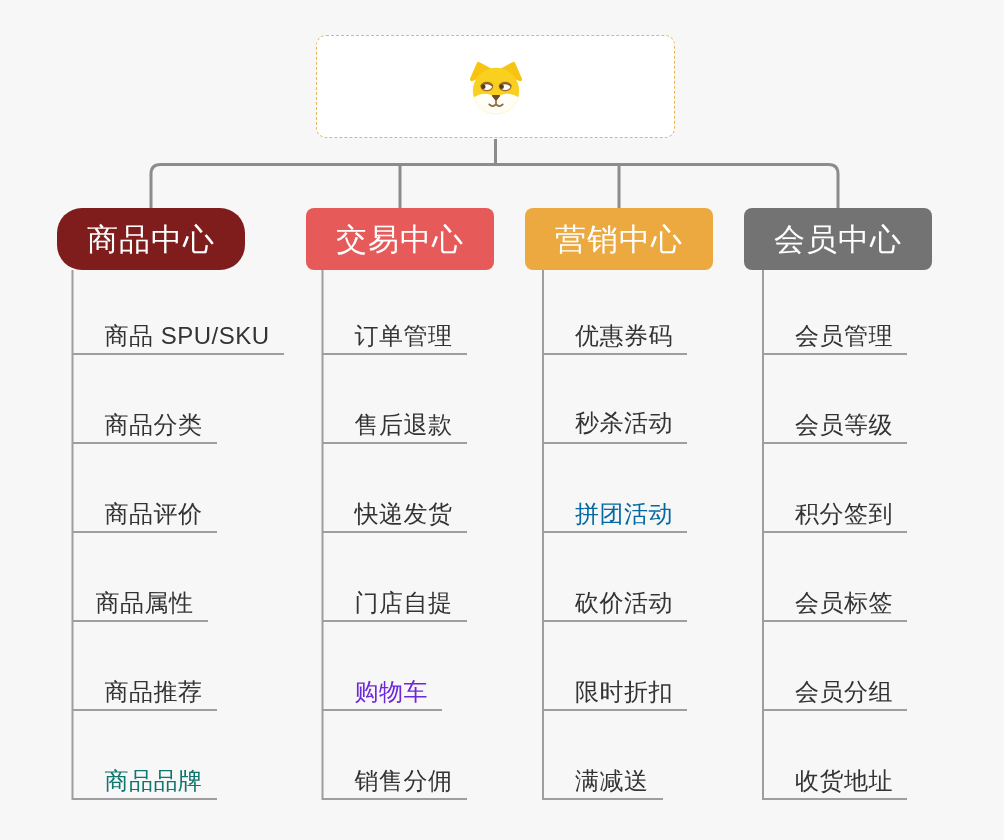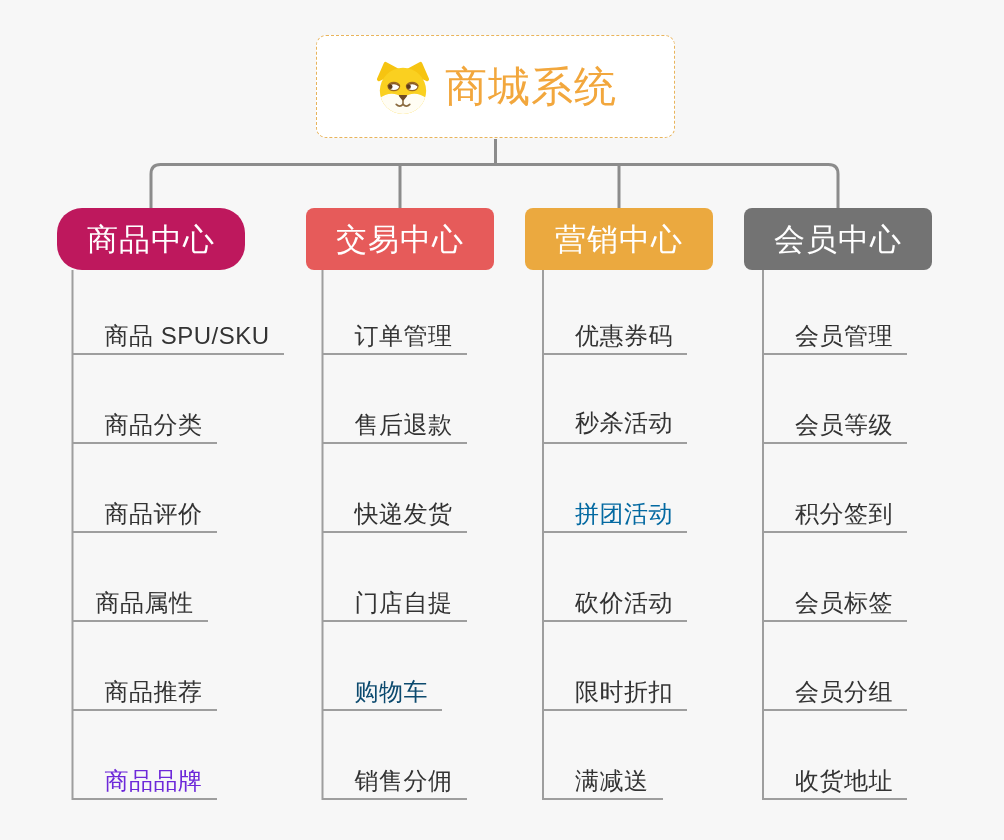--- a/index.html
+++ b/index.html
@@ -58,62 +58,61 @@
       <ellipse cx="20.5" cy="28.5" rx="6" ry="4.3" fill="#FFFFFF" stroke="#9C6B1F" stroke-width="1.2"></ellipse>
       <path d="M14.8 27.5 Q20.5 23.2 26.2 27.5" fill="none" stroke="#8A5A22" stroke-width="1.7" stroke-linecap="round"></path>
       <circle cx="16.9" cy="28.7" r="2.3" fill="#5B3A1A"></circle>
       <ellipse cx="39.5" cy="28.5" rx="6" ry="4.3" fill="#FFFFFF" stroke="#9C6B1F" stroke-width="1.2"></ellipse>
       <path d="M33.8 27.5 Q39.5 23.2 45.2 27.5" fill="none" stroke="#8A5A22" stroke-width="1.7" stroke-linecap="round"></path>
       <circle cx="35.9" cy="28.7" r="2.3" fill="#5B3A1A"></circle>
       <path d="M26.5 38 L33.5 38 L30 42.5 Z" fill="#6E4A26" stroke="#6E4A26" stroke-width="1.5" stroke-linejoin="round"></path>
       <path d="M30 43 V47" fill="none" stroke="#8A6A3F" stroke-width="1.6" stroke-linecap="round"></path>
       <path d="M23 47 Q26.5 50.5 30 47 Q33.5 50.5 37 47" fill="none" stroke="#8A6A3F" stroke-width="1.8" stroke-linecap="round"></path>
     </svg>
-    <span class="root-title" style="color: rgb(242, 167, 61);">商城系统</span>
   </div>
 
   <div id="branches">
-      <div class="branch-node" style="left: 57px; background: #be185d; border-radius: 25px;">
+      <div class="branch-node" style="left: 57px; background: #7f1d1d; border-radius: 25px;">
         <span class="branch-label">商品中心</span>
       </div>
       <div class="leaf-item" style="left: 71.5px; top: 317px; border-bottom-color: rgb(158, 158, 158);">
         <span class="leaf-text" style="color: rgb(51, 51, 51);">商品 SPU/SKU</span>
       </div>
       <div class="leaf-item" style="left: 71.5px; top: 406px; border-bottom-color: rgb(158, 158, 158);">
         <span class="leaf-text" style="color: rgb(51, 51, 51);">商品分类</span>
       </div>
       <div class="leaf-item" style="left: 71.5px; top: 495px; border-bottom-color: rgb(158, 158, 158);">
         <span class="leaf-text" style="color: rgb(51, 51, 51);">商品评价</span>
       </div>
       <div class="leaf-item" style="left: 71.5px; top: 584px; border-bottom-color: rgb(158, 158, 158); padding-left: 24px;">
         <span class="leaf-text" style="color: rgb(51, 51, 51);">商品属性</span>
       </div>
       <div class="leaf-item" style="left: 71.5px; top: 673px; border-bottom-color: rgb(158, 158, 158);">
         <span class="leaf-text" style="color: rgb(51, 51, 51);">商品推荐</span>
       </div>
       <div class="leaf-item" style="left: 71.5px; top: 762px; border-bottom-color: rgb(158, 158, 158);">
-        <span class="leaf-text" style="color: #6d28d9;">商品品牌</span>
+        <span class="leaf-text" style="color: #0f766e;">商品品牌</span>
       </div>
       <div class="branch-node" style="left: 306px; background: rgb(230, 91, 90);">
         <span class="branch-label">交易中心</span>
       </div>
       <div class="leaf-item" style="left: 321.5px; top: 317px; border-bottom-color: rgb(158, 158, 158);">
         <span class="leaf-text" style="color: rgb(51, 51, 51); text-align: center;">订单管理</span>
       </div>
       <div class="leaf-item" style="left: 321.5px; top: 406px; border-bottom-color: rgb(158, 158, 158);">
         <span class="leaf-text" style="color: rgb(51, 51, 51);">售后退款</span>
       </div>
       <div class="leaf-item" style="left: 321.5px; top: 495px; border-bottom-color: rgb(158, 158, 158);">
         <span class="leaf-text" style="color: rgb(51, 51, 51);">快递发货</span>
       </div>
       <div class="leaf-item" style="left: 321.5px; top: 584px; border-bottom-color: rgb(158, 158, 158);">
         <span class="leaf-text" style="color: rgb(51, 51, 51);">门店自提</span>
       </div>
       <div class="leaf-item" style="left: 321.5px; top: 673px; border-bottom-color: rgb(158, 158, 158);">
-        <span class="leaf-text" style="color: #0c4a6e;">购物车</span>
+        <span class="leaf-text" style="color: #6d28d9;">购物车</span>
       </div>
       <div class="leaf-item" style="left: 321.5px; top: 762px; border-bottom-color: rgb(158, 158, 158);">
         <span class="leaf-text" style="color: rgb(51, 51, 51);">销售分佣</span>
       </div>
       <div class="branch-node" style="left: 525px; background: rgb(235, 169, 63);">
         <span class="branch-label">营销中心</span>
       </div>
       <div class="leaf-item" style="left: 542px; top: 317px; border-bottom-color: rgb(158, 158, 158); text-align: right;">
         <span class="leaf-text" style="color: rgb(51, 51, 51);">优惠券码</span>
       </div>

